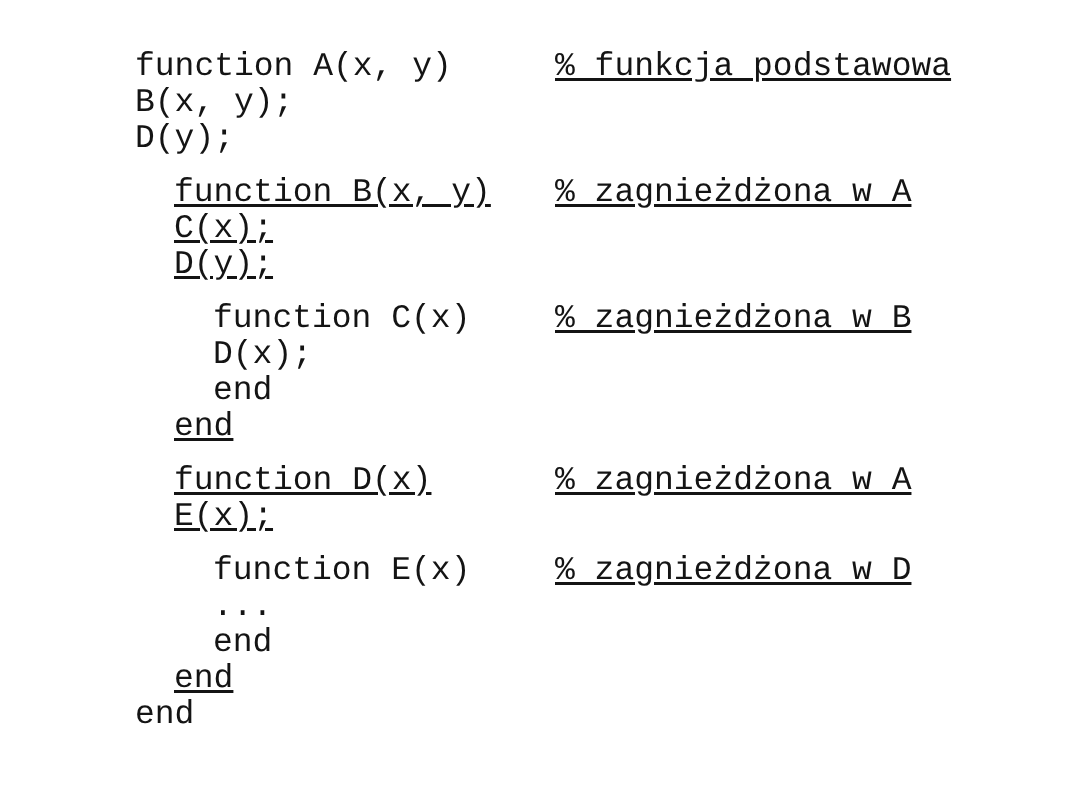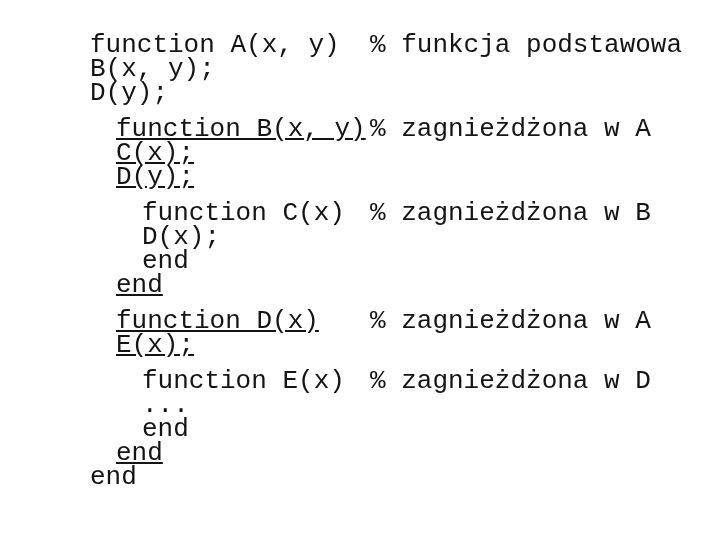--- a/index.html
+++ b/index.html
@@ -16,39 +16,40 @@
   }
   .slide {
     position: absolute;
     inset: 0;
     background: #ffffff;
   }
   .listing {
     position: absolute;
     left: 90px;
     top: 33px;
-    font-size: 26px;
+    font-size: 22px;
     line-height: 24px;
     color: #141414;
     white-space: pre;
   }
   .line {
     position: relative;
     height: 24px;
   }
   .line.gap {
     margin-top: 12px;
   }
   .code.ind0 { padding-left: 0; }
   .code.ind1 { padding-left: 26px; text-decoration: underline; }
   .code.ind2 { padding-left: 52px; }
   .comment {
     position: absolute;
     left: 280px;
     top: 0;
+    text-decoration: underline;
   }
 </style>
 </head>
 <body>
 
 <div class="slide">
   <div class="listing"><div class="line"><span class="code ind0">function A(x, y)</span><span class="comment">% funkcja podstawowa</span></div><div class="line"><span class="code ind0">B(x, y);</span></div><div class="line"><span class="code ind0">D(y);</span></div><div class="line gap"><span class="code ind1">function B(x, y)</span><span class="comment">% zagnieżdżona w A</span></div><div class="line"><span class="code ind1">C(x);</span></div><div class="line"><span class="code ind1">D(y);</span></div><div class="line gap"><span class="code ind2">function C(x)</span><span class="comment">% zagnieżdżona w B</span></div><div class="line"><span class="code ind2">D(x);</span></div><div class="line"><span class="code ind2">end</span></div><div class="line"><span class="code ind1">end</span></div><div class="line gap"><span class="code ind1">function D(x)</span><span class="comment">% zagnieżdżona w A</span></div><div class="line"><span class="code ind1">E(x);</span></div><div class="line gap"><span class="code ind2">function E(x)</span><span class="comment">% zagnieżdżona w D</span></div><div class="line"><span class="code ind2">...</span></div><div class="line"><span class="code ind2">end</span></div><div class="line"><span class="code ind1">end</span></div><div class="line"><span class="code ind0">end</span></div></div>
 </div>
 
 </body></html>

